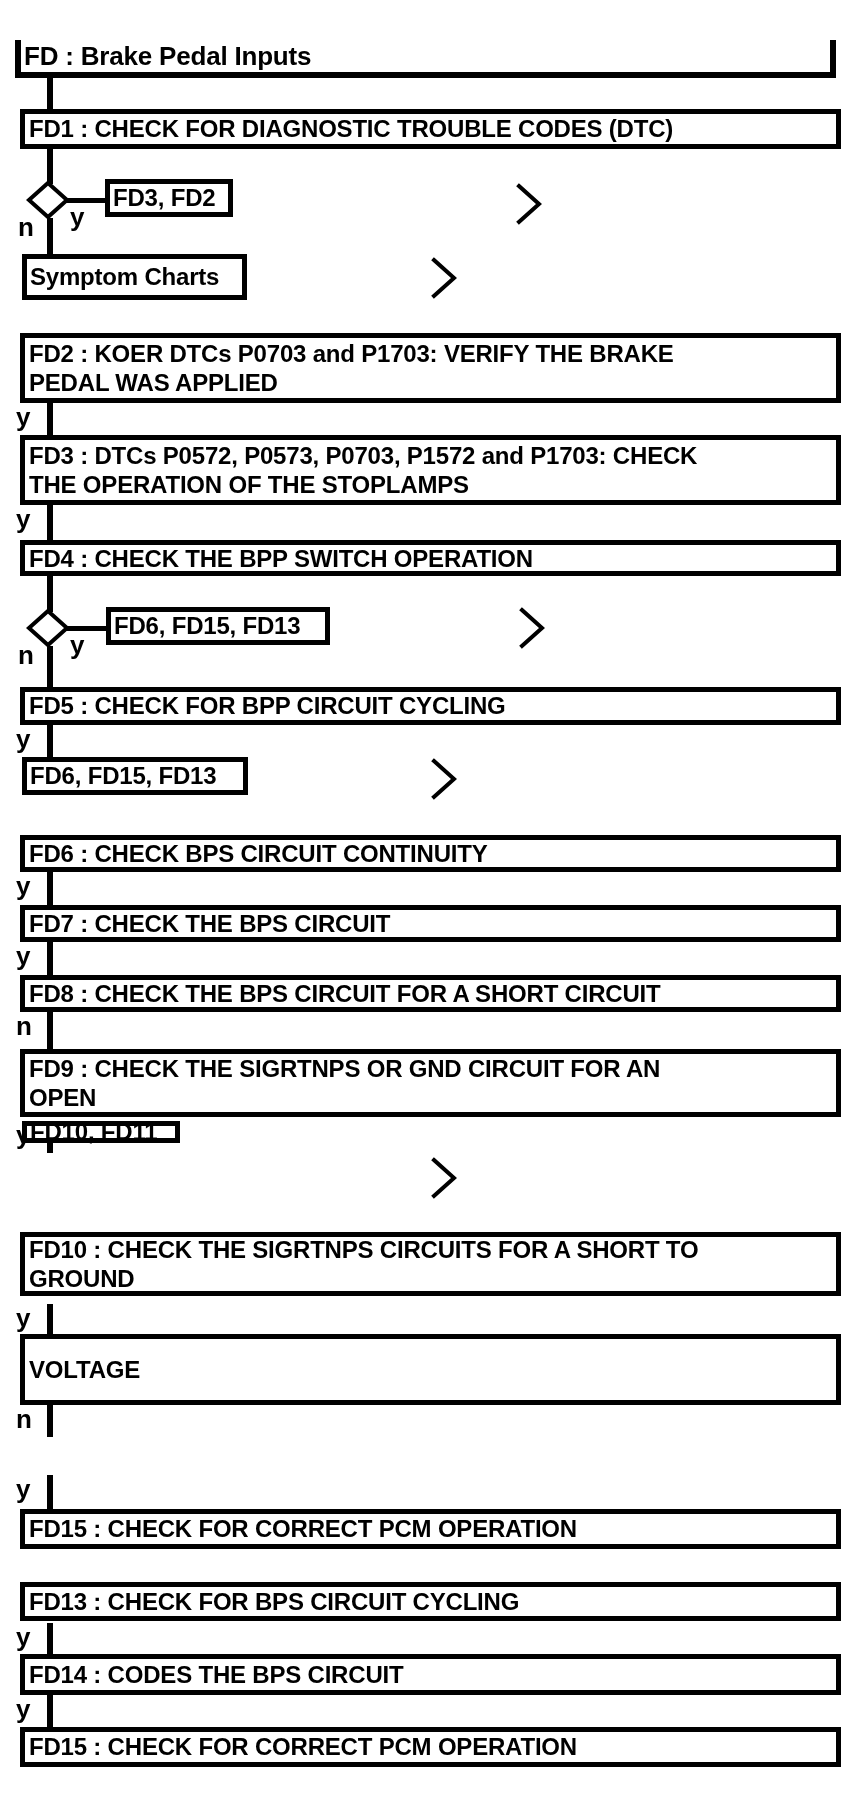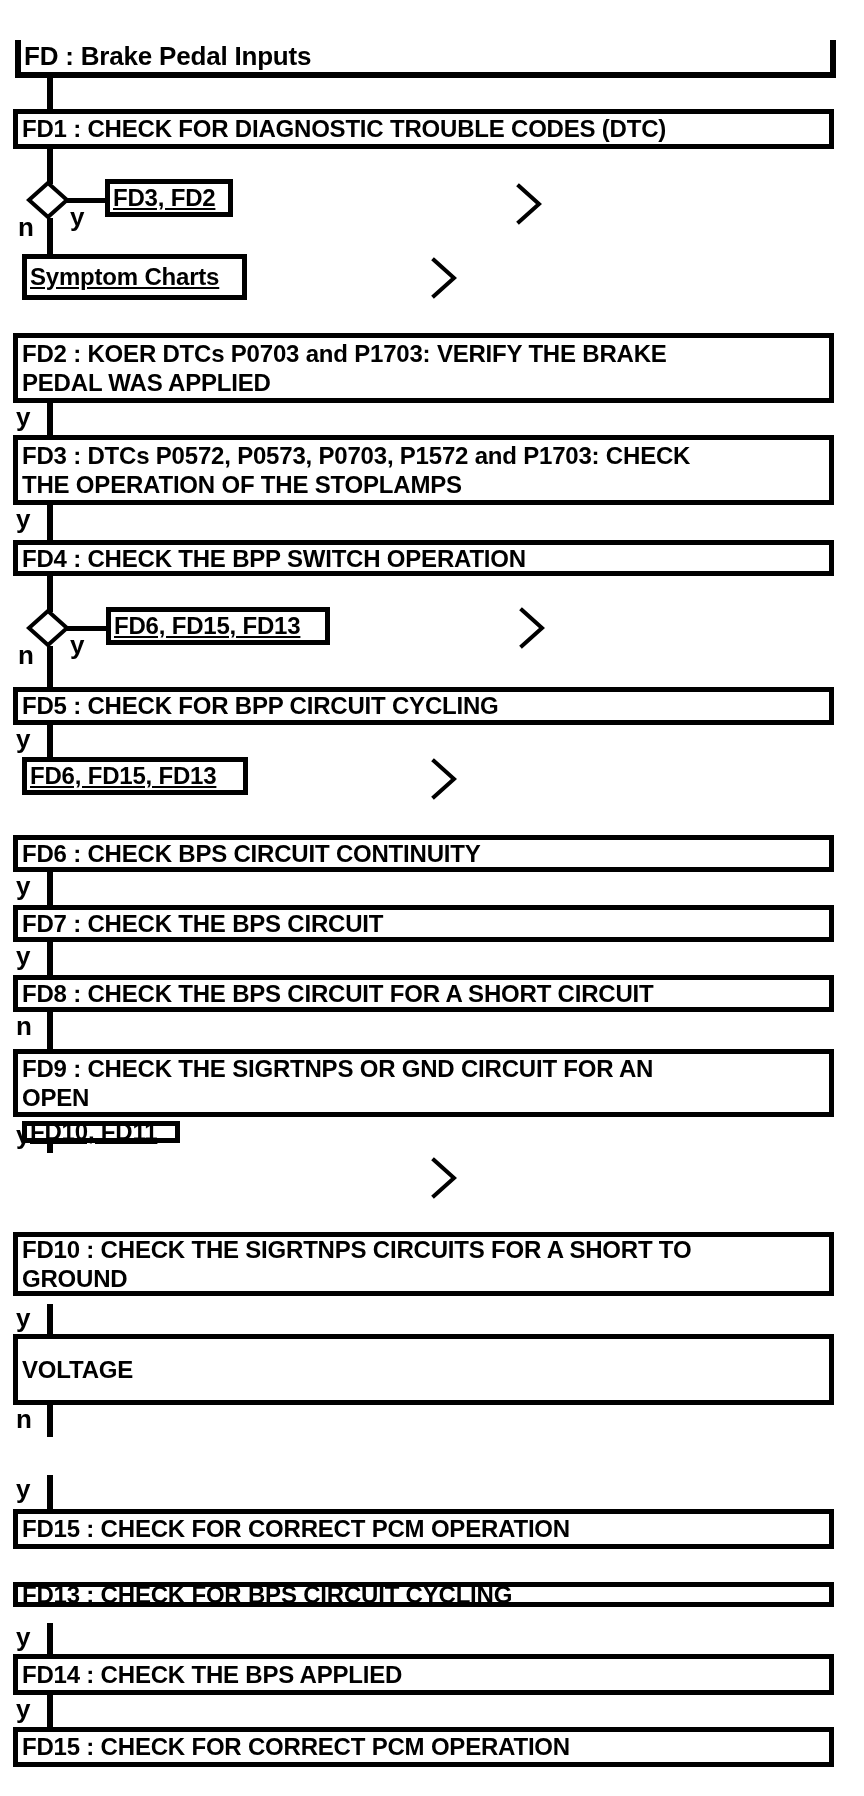--- a/index.html
+++ b/index.html
@@ -6,37 +6,36 @@
   #canvas{
     position:relative;
     width:864px;height:1796px;
     background:#ffffff;
     font-family:"Liberation Sans",sans-serif;
     color:#000;
     overflow:hidden;
     margin-top:27px;
   }
   .box{
-    position:absolute;left:13px;width:821px;
+    position:absolute;left:20px;width:821px;
     box-sizing:border-box;
     border:5px solid #000;background:#fff;
     display:flex;flex-direction:column;justify-content:center;
     padding-left:4px;
     font-weight:bold;font-size:24px;line-height:29px;letter-spacing:-0.2px;
     white-space:nowrap;
   }
   .smallbox{
     position:absolute;
     box-sizing:border-box;
     border:5px solid #000;background:#fff;
     display:flex;align-items:center;
     padding-left:3px;
     font-weight:bold;font-size:24px;letter-spacing:-0.2px;
     white-space:nowrap;
-    text-decoration:underline;
   }
   .stub{position:absolute;left:47px;width:6px;background:#000;}
   .hline{position:absolute;height:5px;background:#000;}
   .yn{position:absolute;font-weight:bold;font-size:26px;line-height:24px;}
   .tick{position:absolute;width:6px;height:38px;background:#000;}
   .rule{position:absolute;background:#000;}
   .title-text{
     position:absolute;left:24px;top:14px;height:30px;
     font-weight:bold;font-size:26px;line-height:30px;letter-spacing:-0.2px;
     white-space:nowrap;
@@ -170,28 +169,28 @@
   <div class="yn" style="left:16px;top:1380px">n</div>
   <div class="stub" style="top:1378px;height:32px"></div>
 
   <div class="yn" style="left:16px;top:1450px">y</div>
   <div class="stub" style="top:1448px;height:34px"></div>
 
   <div class="box" style="top:1482px;height:40px;line-height:28px">
     <div>FD15 : CHECK FOR CORRECT PCM OPERATION</div>
   </div>
 
-  <div class="box" style="top:1555px;height:25px;line-height:29px">
+  <div class="box" style="top:1555px;height:39px;line-height:29px">
     <div>FD13 : CHECK FOR BPS CIRCUIT CYCLING</div>
   </div>
   <div class="yn" style="left:16px;top:1598px">y</div>
   <div class="stub" style="top:1596px;height:31px"></div>
 
   <div class="box" style="top:1627px;height:41px;line-height:29px">
-    <div>FD14 : CHECK THE BPS APPLIED</div>
+    <div>FD14 : CODES THE BPS CIRCUIT</div>
   </div>
   <div class="yn" style="left:16px;top:1670px">y</div>
   <div class="stub" style="top:1668px;height:32px"></div>
 
   <div class="box" style="top:1700px;height:40px;line-height:28px">
     <div>FD15 : CHECK FOR CORRECT PCM OPERATION</div>
   </div>
 
   <div class="rule" style="left:12px;top:1773px;width:841px;height:7px"></div>
 

